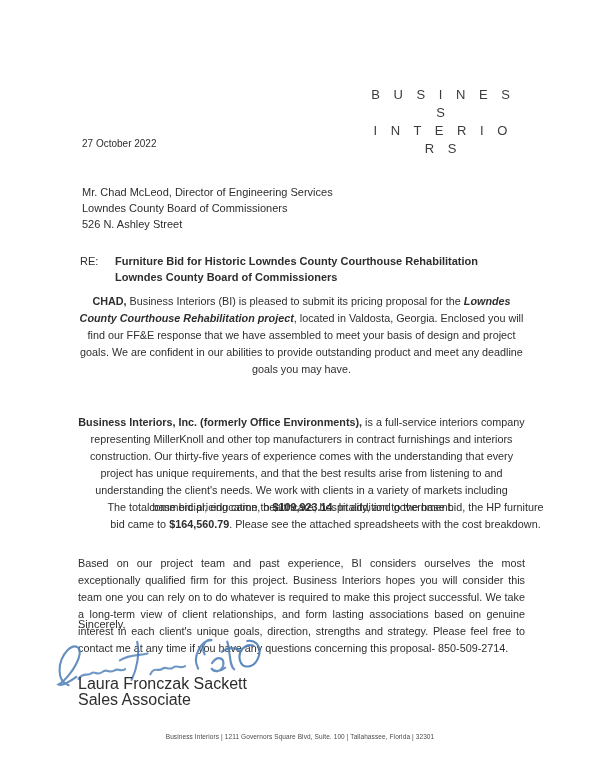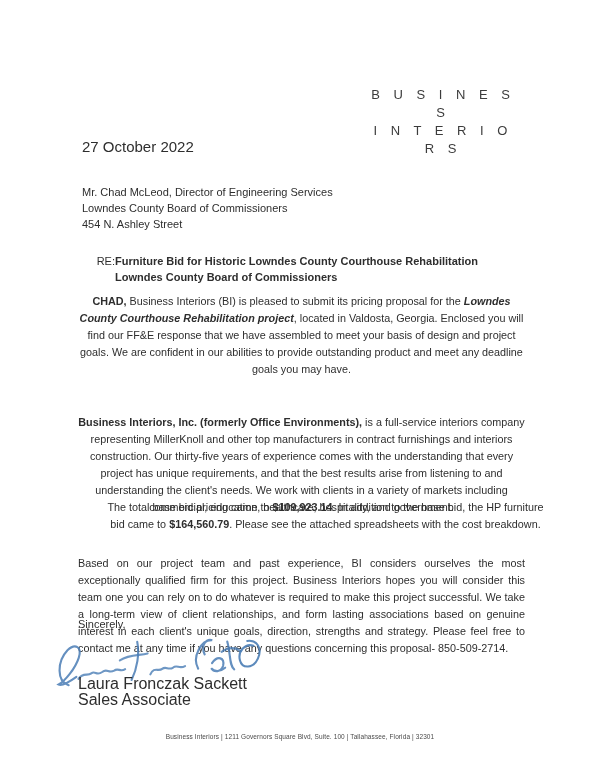--- a/index.html
+++ b/index.html
@@ -19,36 +19,36 @@
     text-align:center;
     font-size:13px;
     letter-spacing:5px;
     line-height:18px;
     color:#3c3c3c;
     font-weight:400;
   }
   .date{
     position:absolute;
     top:138px;left:82px;
-    font-size:15px;
+    font-size:10px;
   }
   .address{
     position:absolute;
     top:184px;left:82px;
     font-size:11px;
     line-height:16px;
   }
   .re-block{
     position:absolute;
     top:253px;left:80px;width:460px;
     display:flex;
     font-size:11px;
     line-height:16px;
   }
-  .re-label{width:35px;flex:0 0 35px;text-align:right;}
+  .re-label{width:35px;flex:0 0 35px;}
   .re-text{font-weight:bold;}
   .body-text{
     position:absolute;
     left:78px;width:447px;
     font-size:10.8px;
     line-height:17px;
     text-align:center;
   }
   .p1{top:293px;}
   .p2{top:384px;margin-top:30px;}
@@ -90,21 +90,21 @@
   <div class="letterhead">
     <div>B U S I N E S S</div>
     <div>I N T E R I O R S</div>
   </div>
 
   <div class="date">27 October 2022</div>
 
   <div class="address">
     <div>Mr. Chad McLeod, Director of Engineering Services</div>
     <div>Lowndes County Board of Commissioners</div>
-    <div>454 N. Ashley Street</div>
+    <div>526 N. Ashley Street</div>
   </div>
 
   <div class="re-block">
     <div class="re-label">RE:</div>
     <div class="re-text">
       <div>Furniture Bid for Historic Lowndes County Courthouse Rehabilitation</div>
       <div>Lowndes County Board of Commissioners</div>
     </div>
   </div>
 

